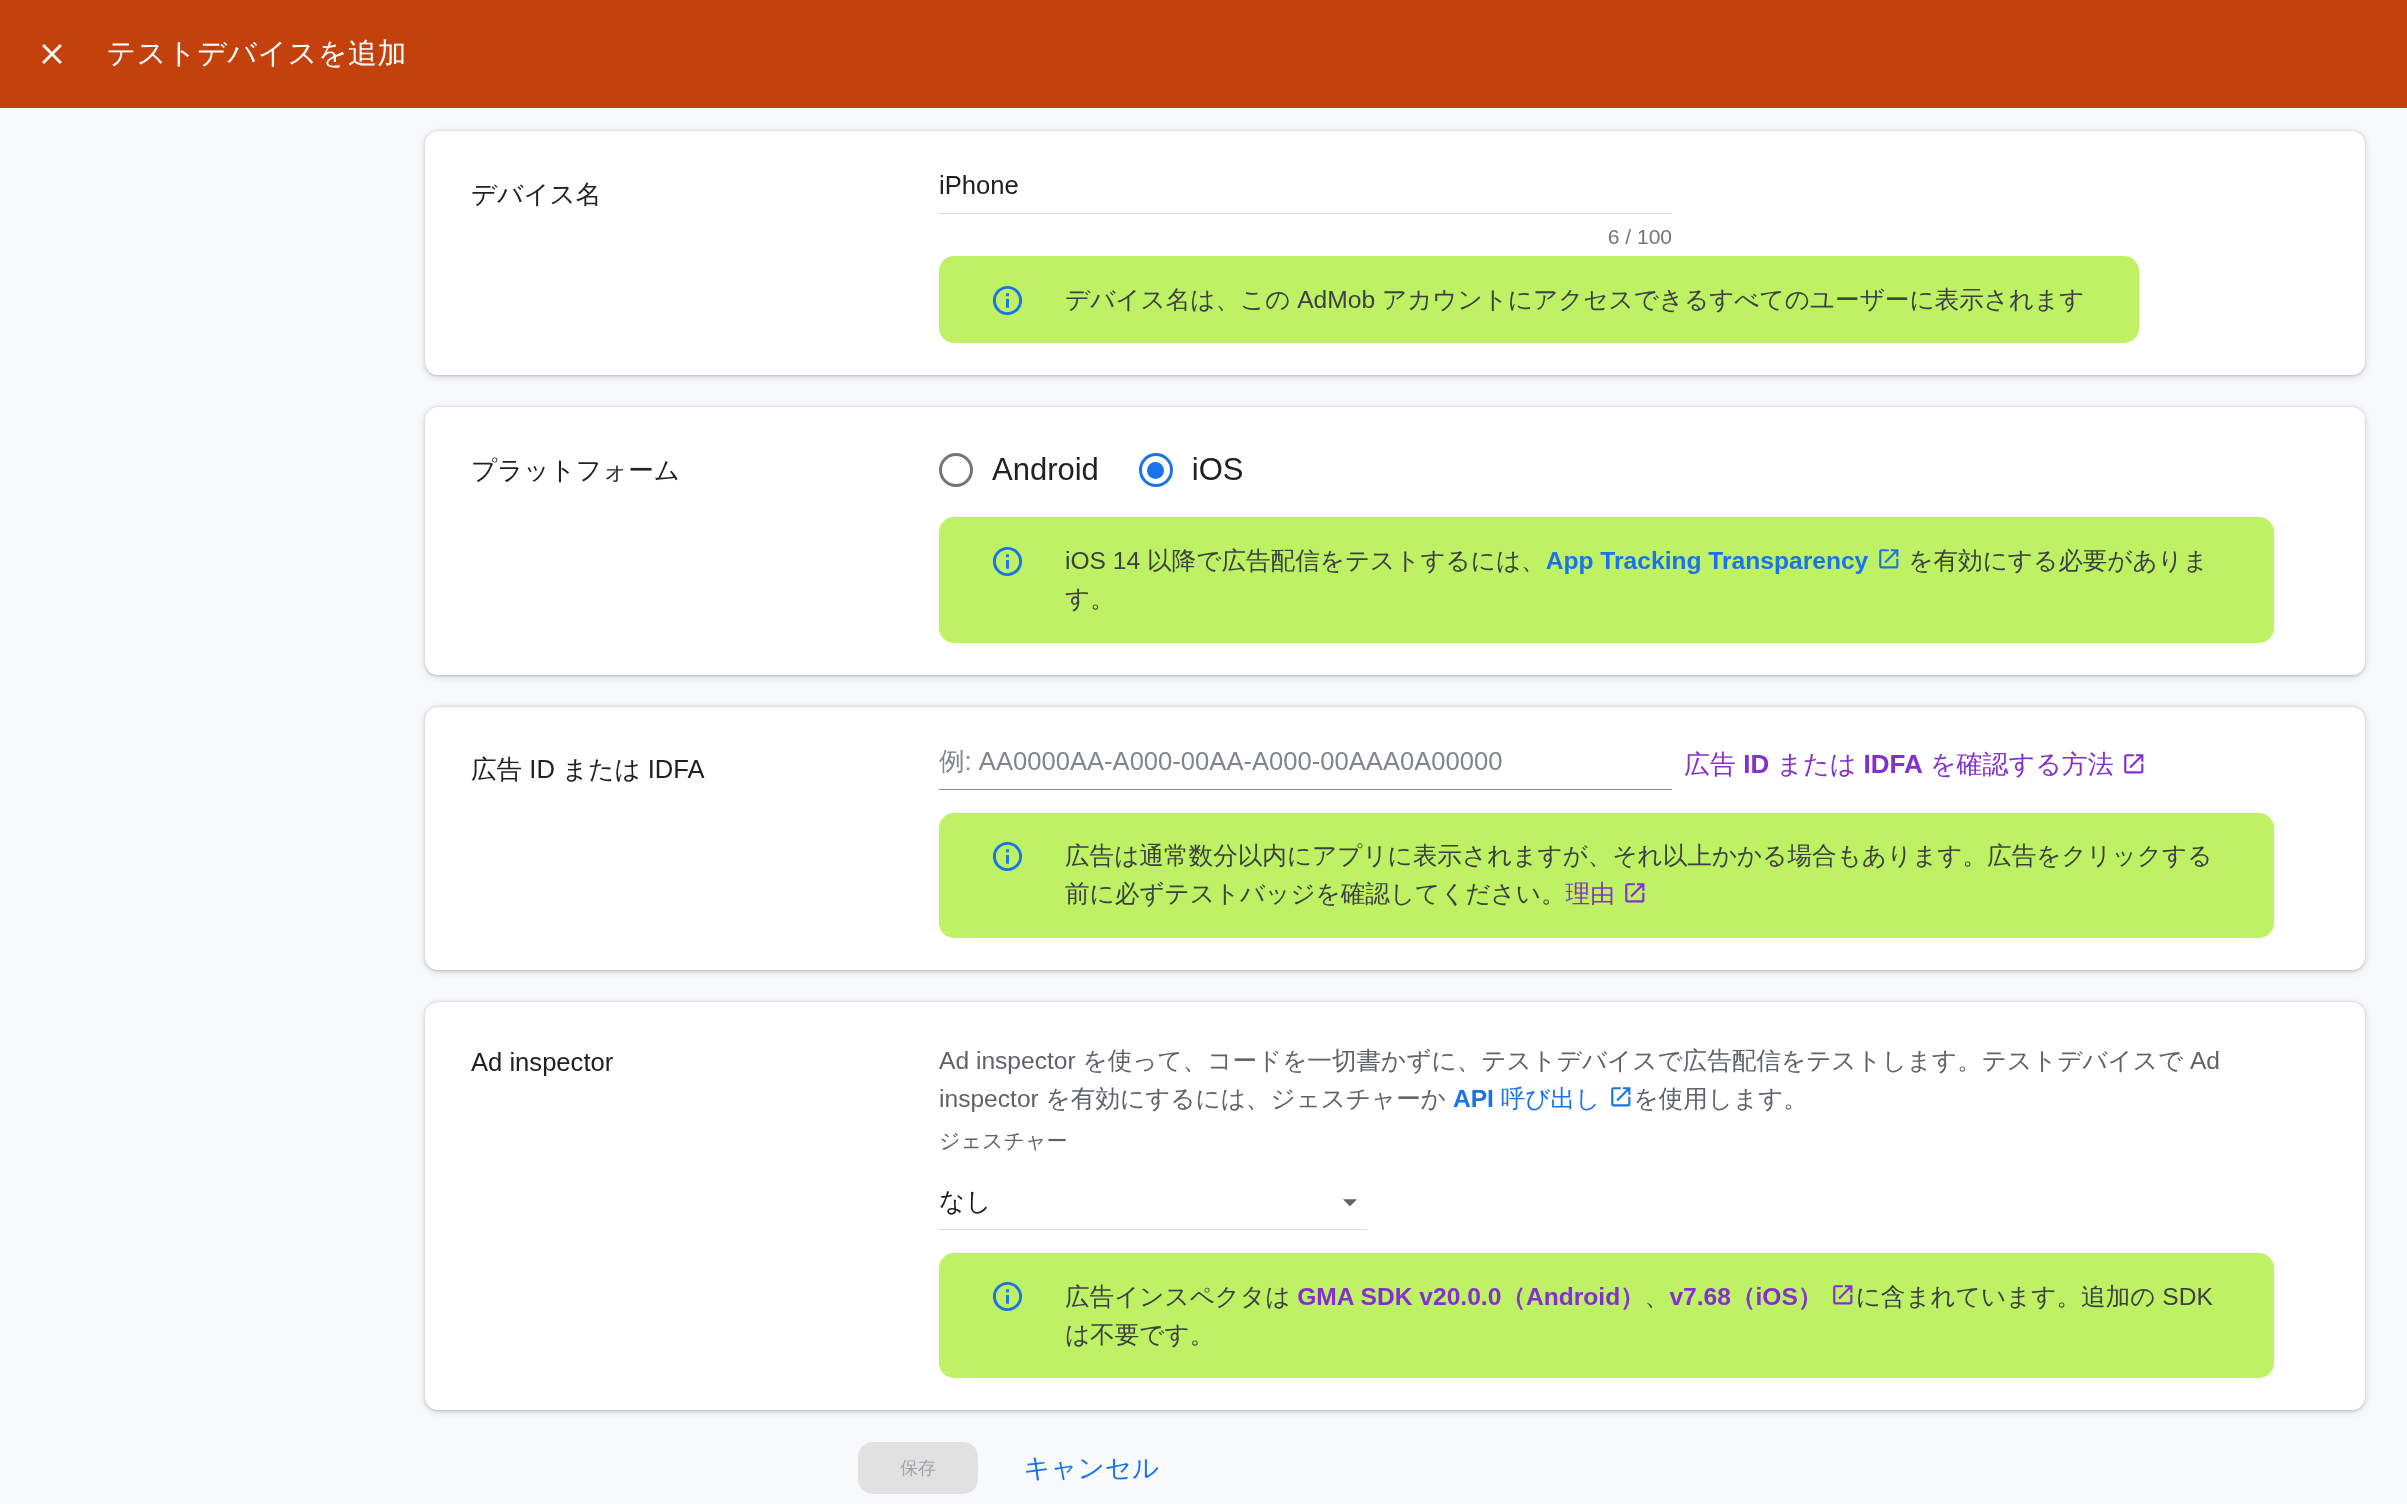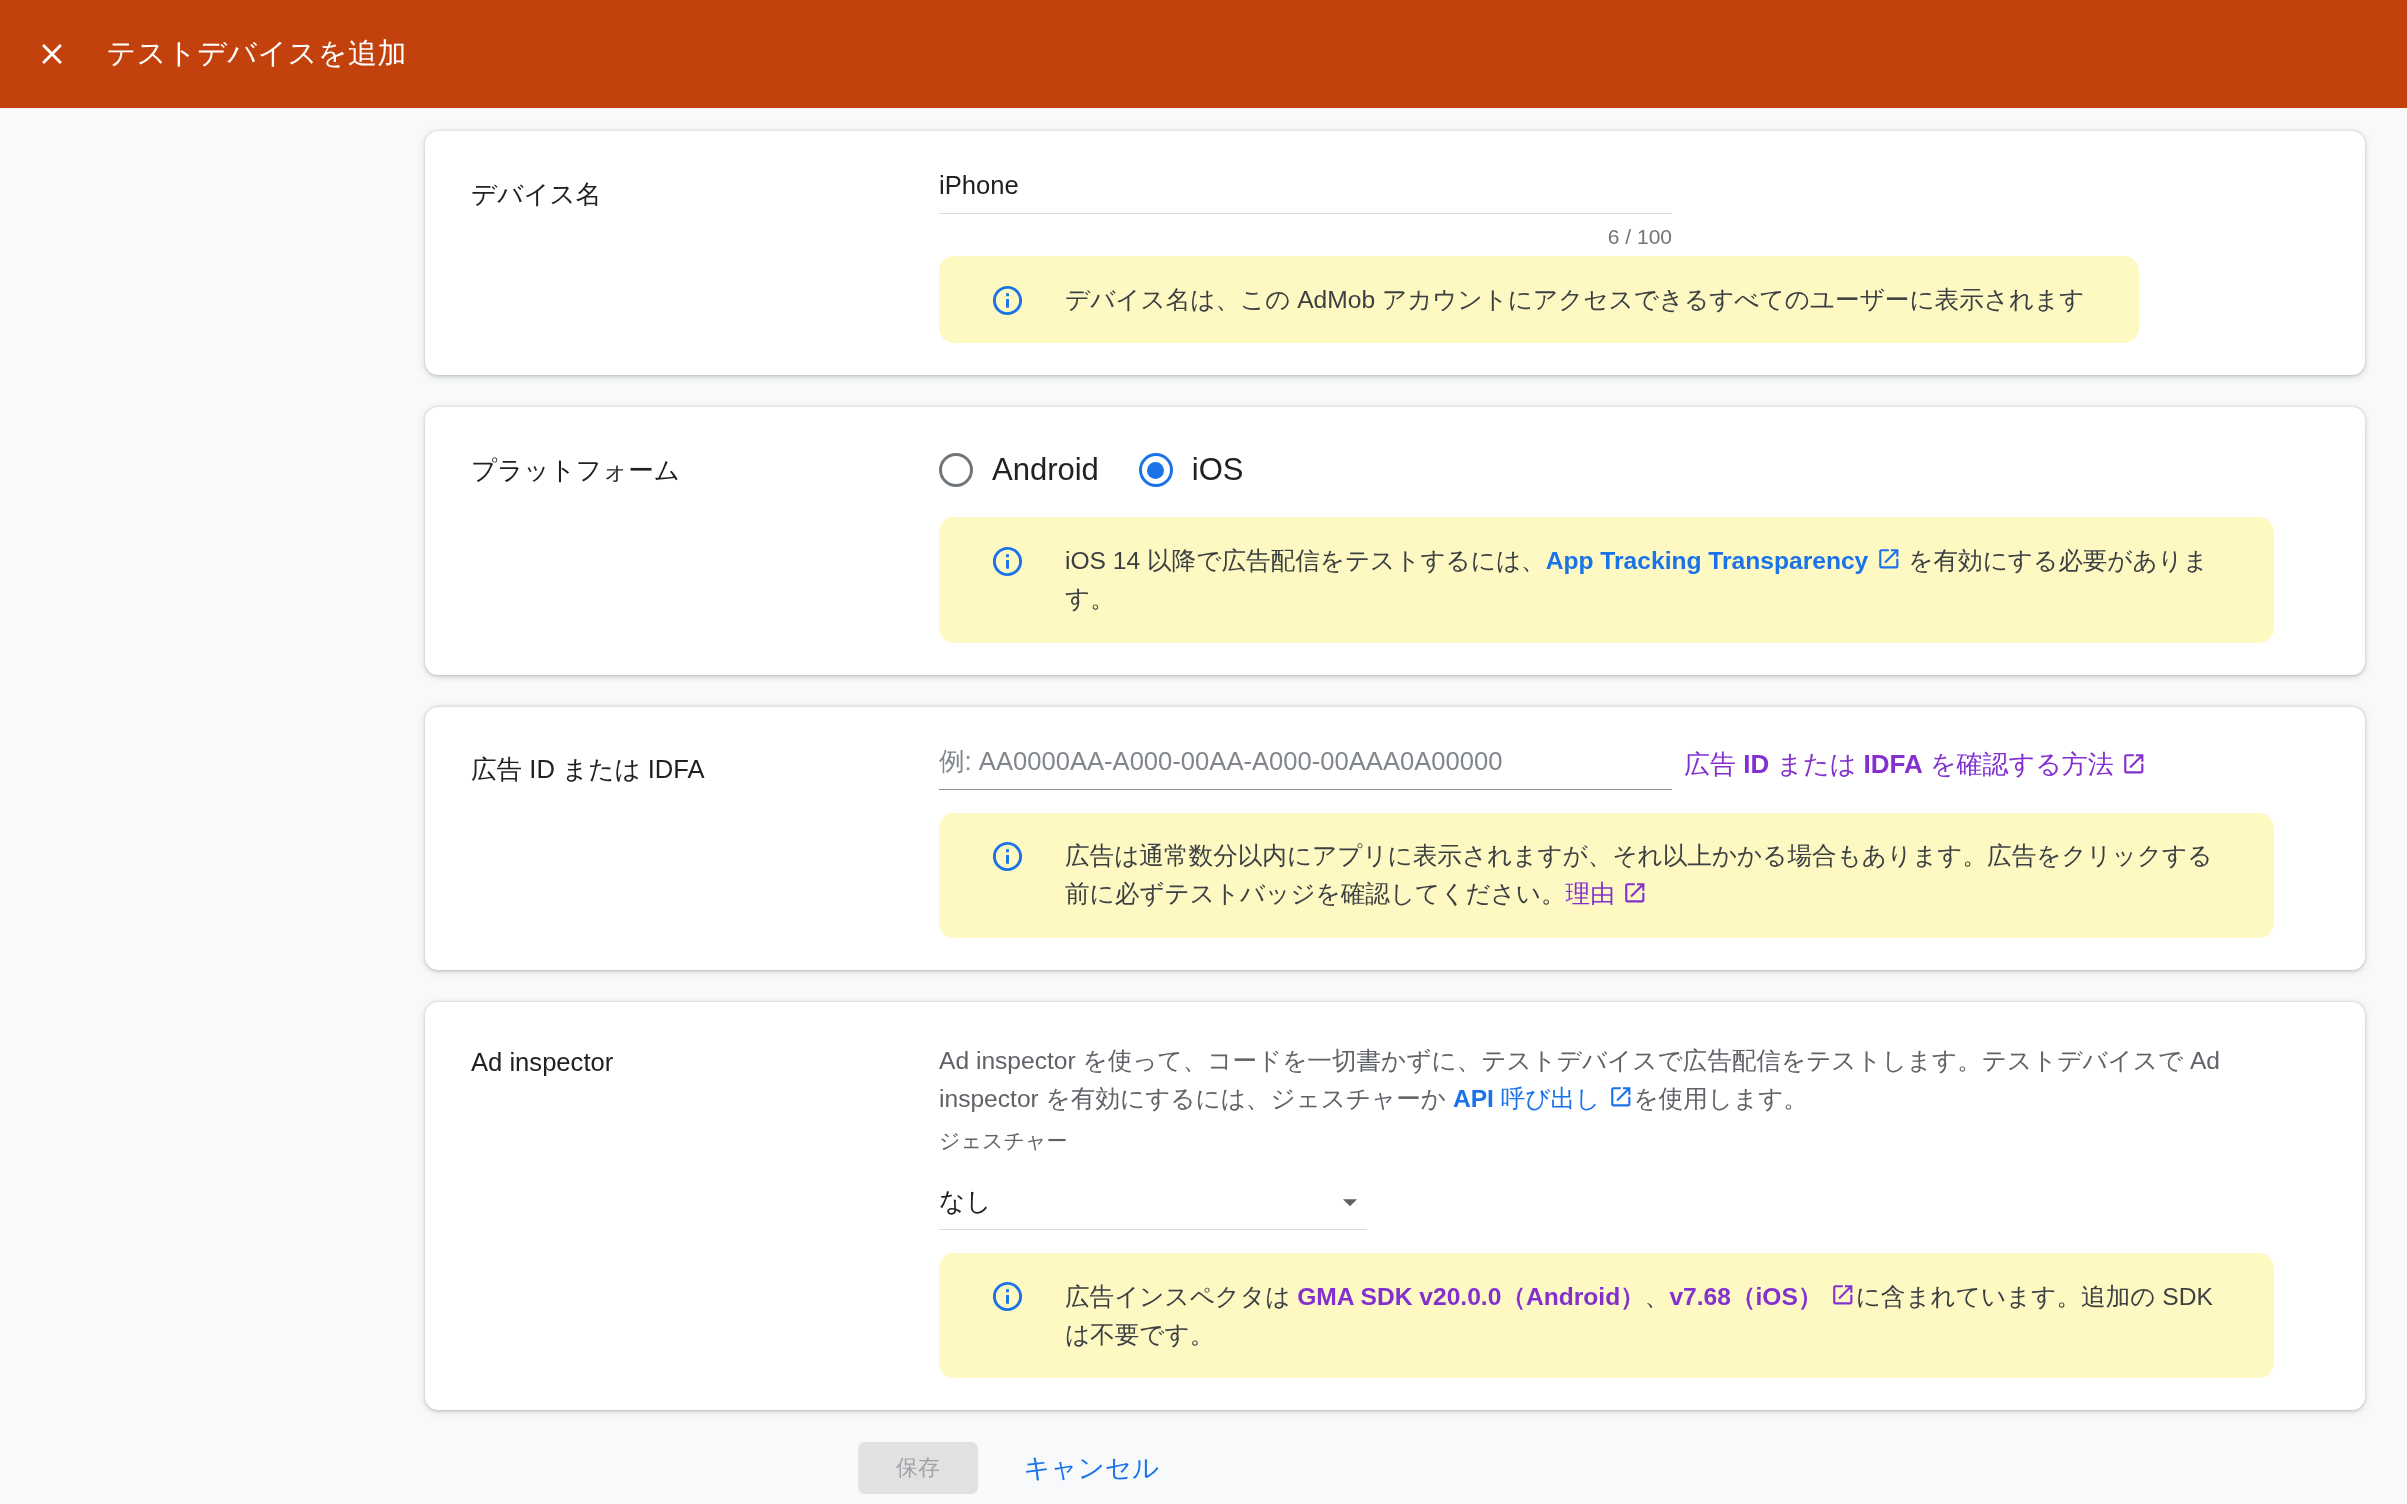--- a/index.html
+++ b/index.html
@@ -56,21 +56,21 @@
   }
   .text-field.dark-line { border-bottom-color: #8A8F94; }
   .text-field::placeholder { color: #80868B; }
   .char-counter {
     width: 733px; text-align: right;
     font-size: 21px; color: #757575; margin-top: 10.4px;
   }
 
   
   .info-banner {
-    background: #fef9c3; border-radius: 15px;
+    background: #bef264; border-radius: 15px;
     padding: 24.6px 55px 24.6px 51px;
     display: flex; gap: 40px;
     font-size: 24.6px; line-height: 38px; color: #3C4043;
     max-width: 100%;
   }
   .info-banner.fit { display: inline-flex; }
   .info-icon { flex: none; width: 35px; height: 35px; margin-top: 1.9px; }
   .info-icon svg { width: 35px; height: 35px; fill: #1A73E8; }
   .banner-text { flex: 1; min-width: 0; }
 
@@ -116,22 +116,22 @@
 
   .mt24 { margin-top: 23px; }
   .mt30 { margin-top: 28px; }
   .mt8  { margin-top: 7.6px; }
 
   
   .footer { display: flex; align-items: center; margin: 28px 0 0 433px; }
   .save-btn {
     width: 120px; height: 52px;
     background: #E1E1E1; color: #9FA3A8;
-    border: none; border-radius: 7px;
-    font: inherit; font-size: 22px; cursor: default;
+    border: none; border-radius: 15px;
+    font: inherit; font-size: 18px; cursor: default;
   }
   .cancel-btn {
     margin-left: 36px; background: none; border: none;
     color: #1A73E8; font: inherit; font-size: 26.5px; cursor: pointer; padding: 5.7px 9.5px;
   }
 </style>
 </head>
 <body>
 
 <header class="app-bar">

